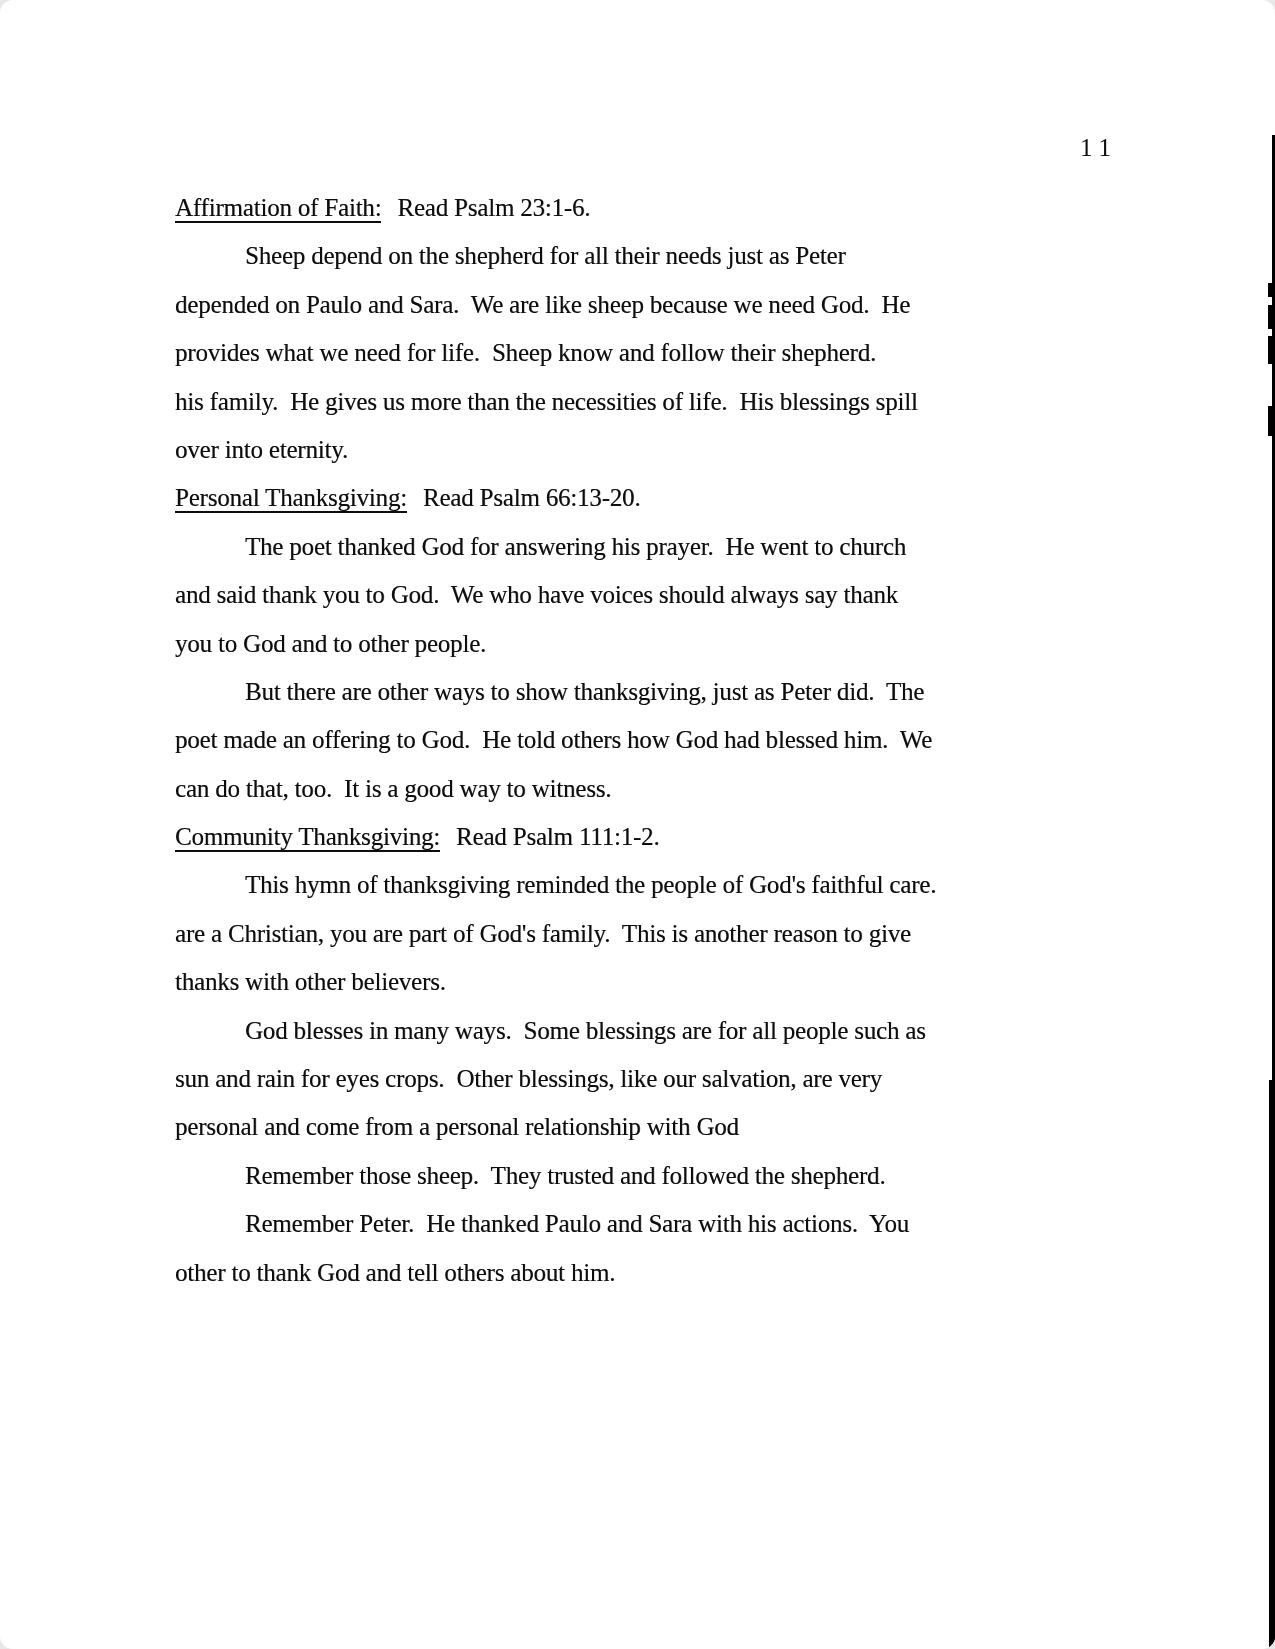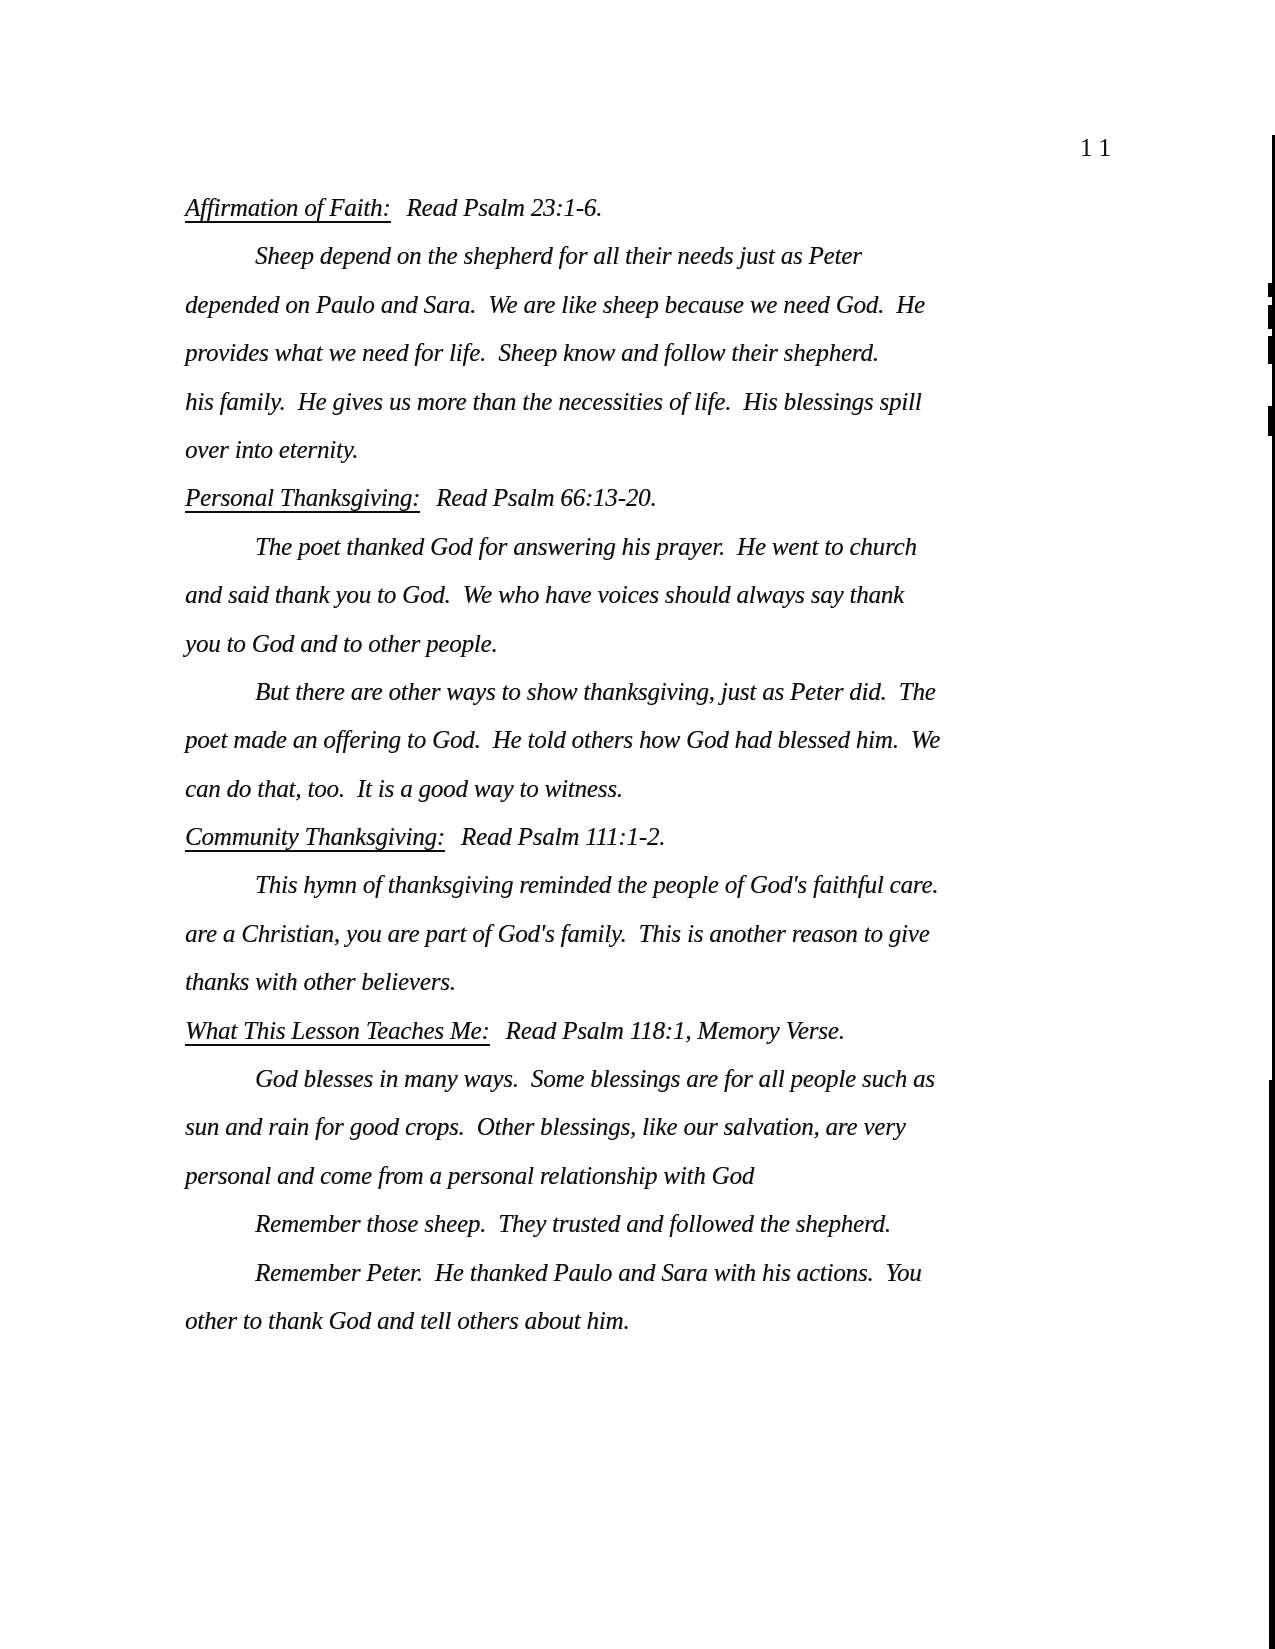--- a/index.html
+++ b/index.html
@@ -8,35 +8,35 @@
     background: #e8e8e8;
   }
   .page {
     position: relative;
     width: 1275px;
     height: 1649px;
     background: #ffffff;
     overflow: hidden;
     font-family: "Liberation Serif", "DejaVu Serif", serif;
     color: #0d0d0d;
+    border-radius: 13px;
   }
   .page-number {
     position: absolute;
     left: 1080px;
     top: 134px;
     font-size: 25px;
     letter-spacing: 7px;
     white-space: pre;
   }
   .content {
     position: absolute;
-    left: 185px;
+    left: 175px;
     top: 184px;
     width: 900px;
-    font-style: italic;
   }
   .line {
     white-space: pre;
     font-size: 25px;
     letter-spacing: -0.2px;
     line-height: 48.4px;
     height: 48.4px;
     text-shadow: 0.4px 0.4px 0 rgba(0,0,0,0.45);
   }
   .indent {
@@ -105,23 +105,22 @@
     </section>
 
     <section>
       <div class="line"><span class="heading-label">Community Thanksgiving:</span><span class="heading-reading">Read Psalm 111:1-2.</span></div>
       <div class="line indent">This hymn of thanksgiving reminded the people of God's faithful care.</div>
       <div class="line">are a Christian, you are part of God's family.  This is another reason to give</div>
       <div class="line">thanks with other believers.</div>
     </section>
 
     <section>
-      <div class="line"><span class="heading-label">What This Lesson Teaches Me:</span><span class="heading-reading">Read Psalm 118:1, Memory Verse.</span></div>
       <div class="line indent">God blesses in many ways.  Some blessings are for all people such as</div>
-      <div class="line">sun and rain for good crops.  Other blessings, like our salvation, are very</div>
+      <div class="line">sun and rain for eyes crops.  Other blessings, like our salvation, are very</div>
       <div class="line">personal and come from a personal relationship with God</div>
       <div class="line indent">Remember those sheep.  They trusted and followed the shepherd.</div>
       <div class="line indent">Remember Peter.  He thanked Paulo and Sara with his actions.  You</div>
       <div class="line">other to thank God and tell others about him.</div>
     </section>
 
   </div>
 
   <div class="edge-line"></div>
   <div class="edge-line-thick"></div>

